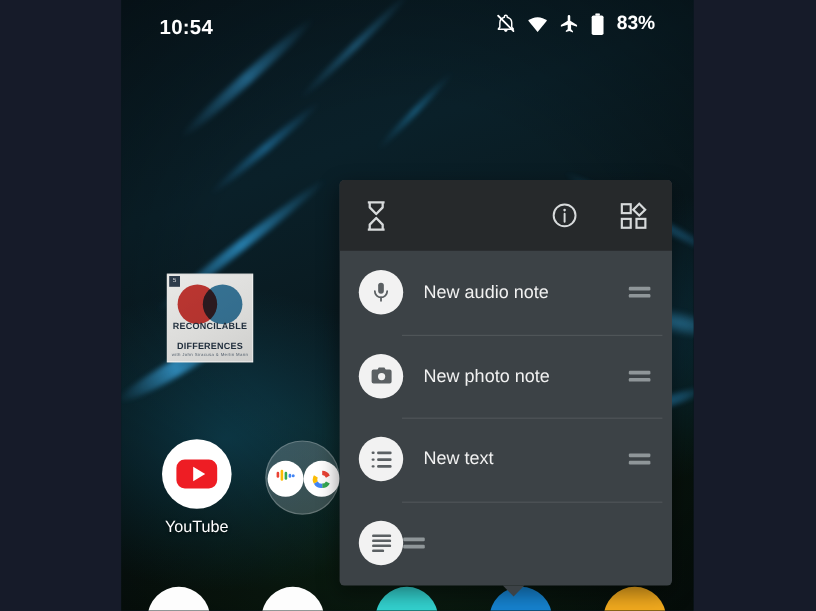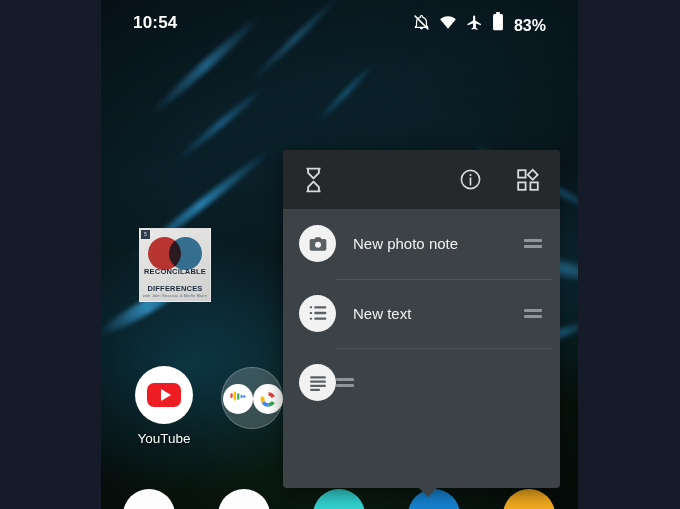--- a/index.html
+++ b/index.html
@@ -38,21 +38,21 @@
   .streak.s10{ left:300px; top:470px; width:70px; height:8px; background:linear-gradient(90deg,rgba(30,150,160,0),#1c8f96,rgba(30,150,160,0)); transform:rotate(8deg); opacity:.6;}
   .wall-vig{ position:absolute; inset:0; background:radial-gradient(ellipse 85% 70% at 50% 45%, rgba(0,0,0,0) 40%, rgba(0,0,0,.45) 100%); }
 
   
   #statusbar{
     position:absolute; left:0; top:0; width:477px; height:46px;
     display:flex; align-items:center; justify-content:space-between;
     padding:0 32px; color:#fff;
   }
   #statusbar .clock{ font-size:17px; font-weight:bold; letter-spacing:.2px; }
-  #statusbar .icons{ display:flex; align-items:flex-end; gap:9px; }
+  #statusbar .icons{ display:flex; align-items:flex-start; gap:9px; }
   #statusbar .batt-pct{ font-size:16px; font-weight:bold; margin-left:1px; }
 
   
   #datewidget{
     position:absolute; left:0; top:104px; width:477px;
     display:flex; align-items:center; justify-content:center; gap:11px;
     color:#fff;
   }
   #datewidget .dtext{ font-size:21px; letter-spacing:.1px; text-shadow:0 1px 3px rgba(0,0,0,.55); }
   #datewidget .sun{ width:21px; height:21px; border-radius:50%; background:#f7d game; }
@@ -282,20 +282,34 @@
         <span class="hicon">
           <svg width="24" height="24" viewBox="0 0 24 24" fill="none" stroke="#d7dadb" stroke-width="1.8">
             <rect x="2.2" y="2.2" width="7.4" height="7.4"></rect>
             <rect x="2.2" y="14.4" width="7.4" height="7.4"></rect>
             <rect x="14.4" y="14.4" width="7.4" height="7.4"></rect>
             <rect x="13.2" y="3.2" width="7" height="7" transform="rotate(45 16.7 6.7)"></rect>
           </svg>
         </span>
       </div>
 
+      <div class="srow">
+        <span class="circ">
+          <svg width="19" height="19" viewBox="0 0 24 24" fill="#5b6063">
+            <rect x="9" y="2" width="6" height="11.5" rx="3"></rect>
+            <path d="M5.5 11a6.5 6.5 0 0 0 13 0" fill="none" stroke="#5b6063" stroke-width="1.9" stroke-linecap="round"></path>
+            <path d="M12 17.5V21" stroke="#5b6063" stroke-width="1.9" stroke-linecap="round"></path>
+          </svg>
+        </span>
+        <span class="txt">New audio note</span>
+        <span class="handle">
+            <i></i>
+            <i></i>
+          </span>
+      </div>
 
       <div class="srow">
         <span class="circ">
           <svg width="20" height="20" viewBox="0 0 24 24" fill="#5b6063">
             <path d="M9.2 4h5.6l1.3 2H20a2 2 0 0 1 2 2v10a2 2 0 0 1-2 2H4a2 2 0 0 1-2-2V8a2 2 0 0 1 2-2h3.9l1.3-2z"></path>
             <circle cx="12" cy="13" r="3.6" fill="#f2f2f2"></circle>
           </svg>
         </span>
         <span class="txt">New photo note</span>
         <span class="handle">

